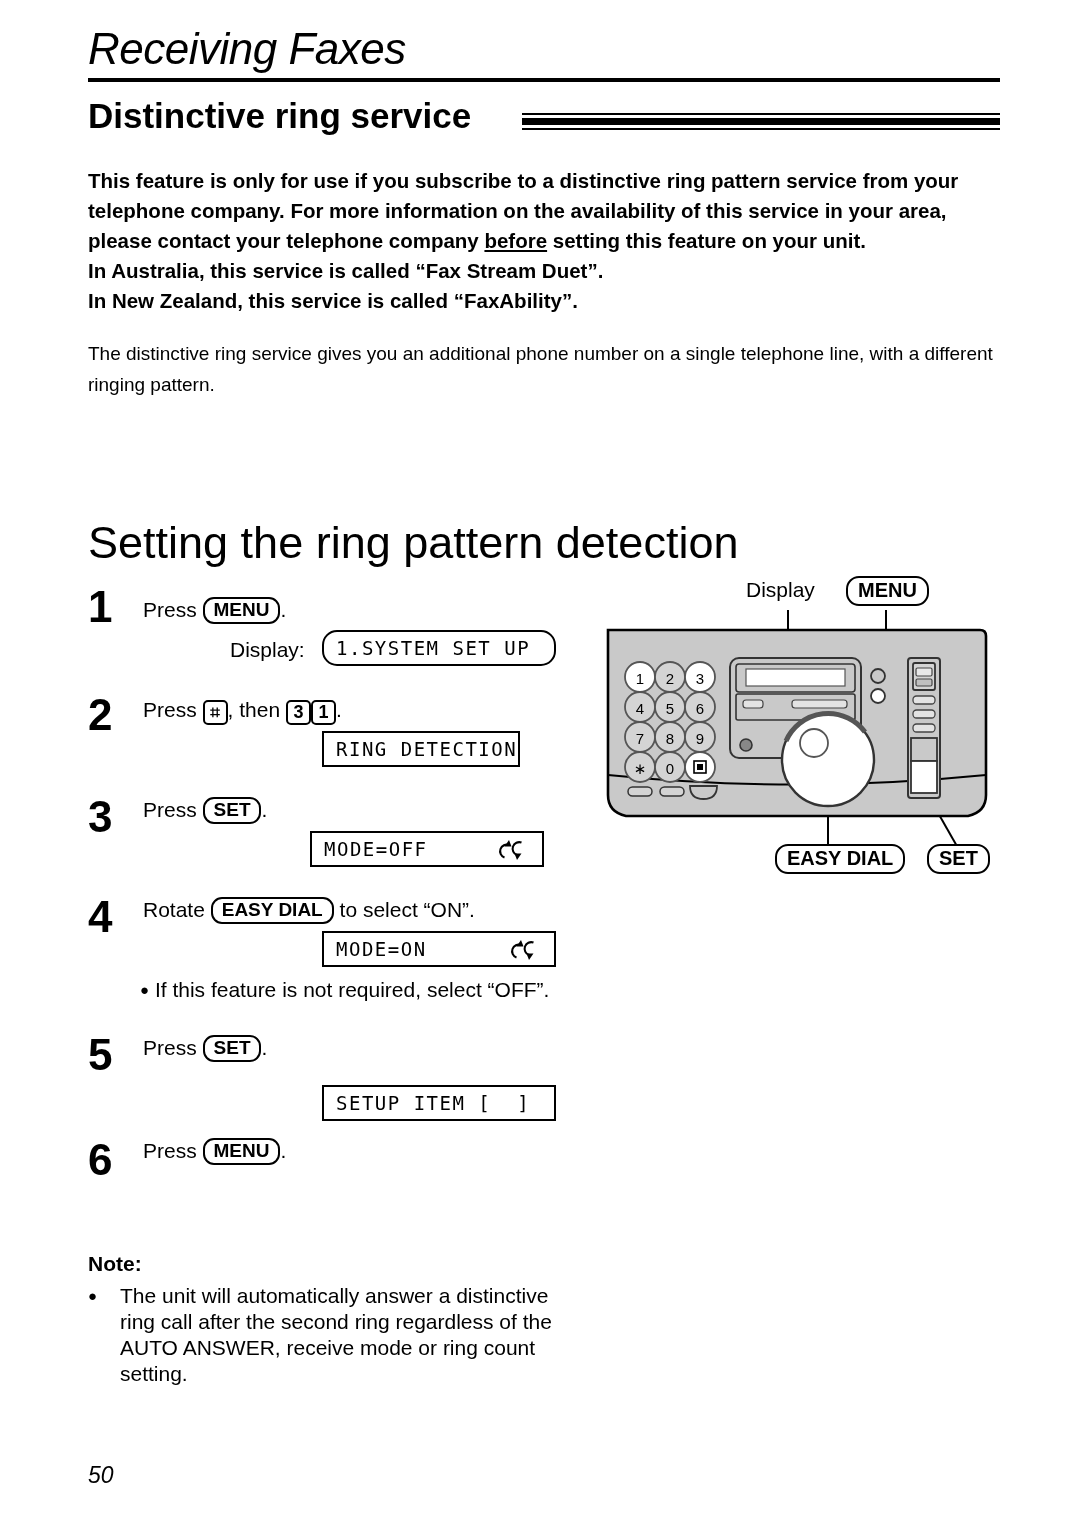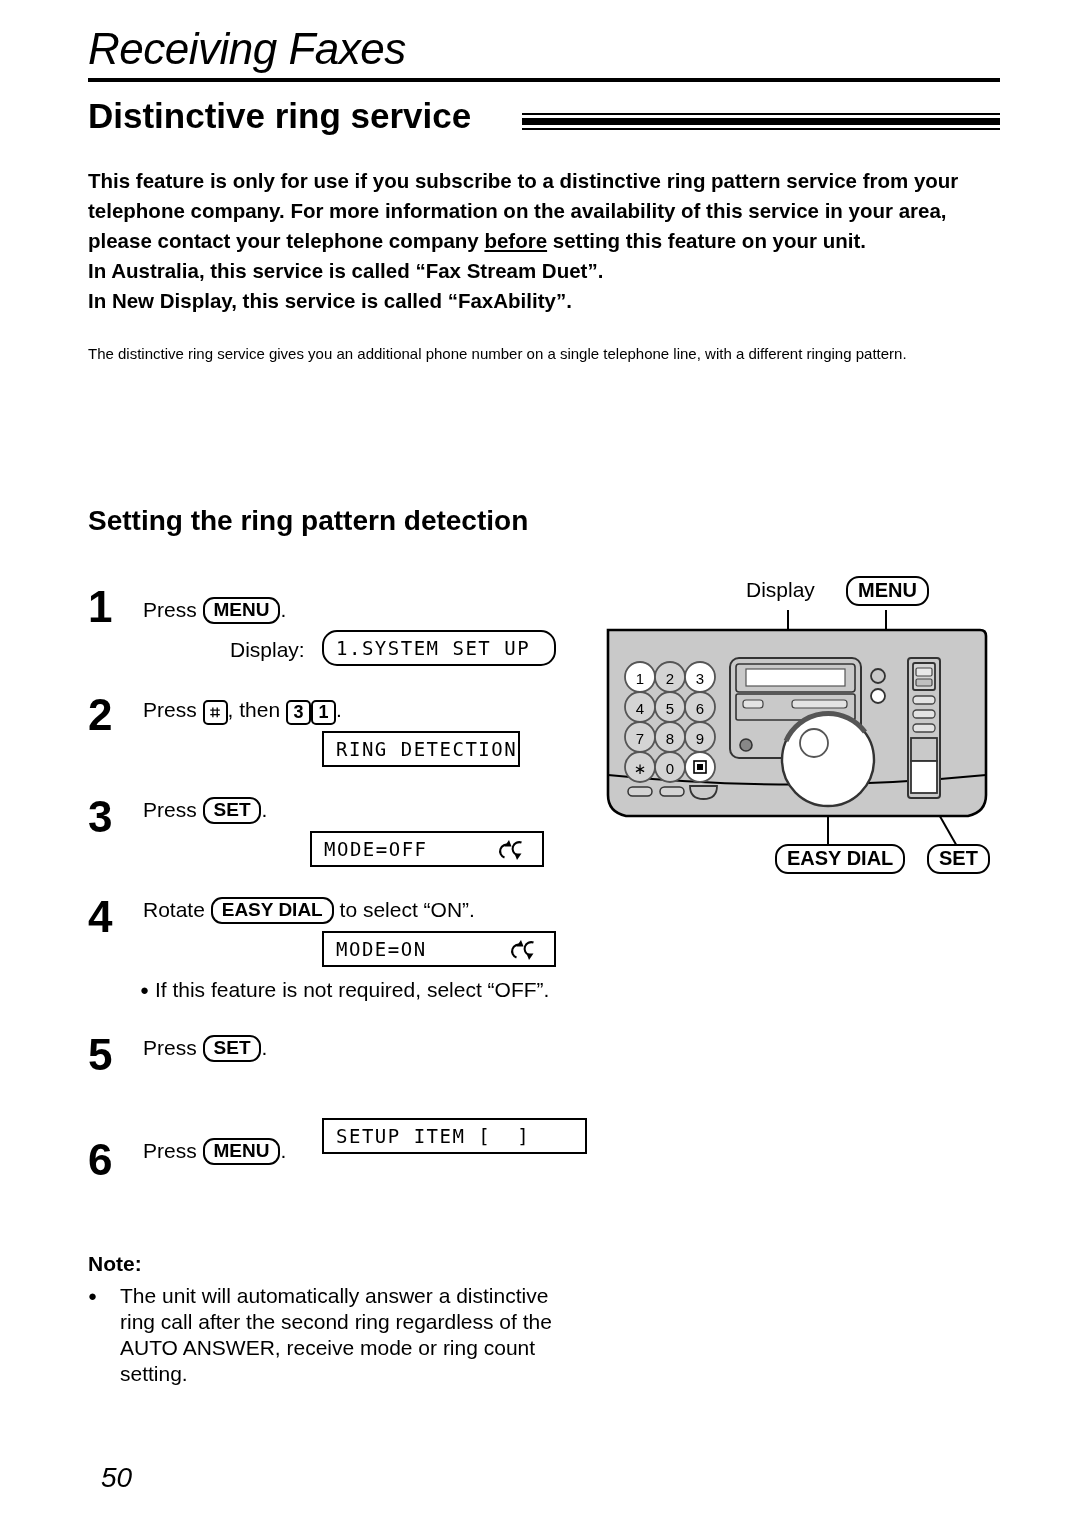--- a/index.html
+++ b/index.html
@@ -66,33 +66,33 @@
     line-height: 30px;
   }
   .intro u { text-decoration: underline; }
 
   
   .body-text {
     position: absolute;
     left: 88px;
     top: 338px;
     width: 906px;
-    font-size: 15px;
+    font-size: 19px;
     line-height: 31px;
   }
   .body-text p { margin: 0; }
   .body-text p + p { margin-top: 0px; }
 
   
   .sub-head {
     position: absolute;
     left: 88px;
-    top: 505px;
-    font-size: 28px;
-    font-weight: bold;
+    top: 517px;
+    font-size: 45px;
+    font-weight: normal;
     white-space: nowrap;
   }
 
   
   .steps { position: absolute; left: 0; top: 0; }
   .step-num {
     position: absolute;
     font-size: 44px;
     font-weight: bold;
     line-height: 1;
@@ -197,23 +197,23 @@
     font-size: 15px;
   }
   .note-body .ntext {
     display: block;
     margin-left: 32px;
   }
 
   
   .page-num {
     position: absolute;
-    left: 101px;
+    left: 88px;
     top: 1462px;
-    font-size: 28px;
+    font-size: 23px;
     font-style: italic;
   }
 
   
   .fax-fig {
     position: absolute;
     left: 600px;
     top: 580px;
     width: 420px;
     height: 300px;
@@ -248,21 +248,21 @@
   <div class="r-thick"></div>
   <div class="r-gap"></div>
   <div class="r-thin"></div>
 </div>
 
 <div class="intro">
   <span>This feature is only for use if you subscribe to a distinctive ring pattern service from your</span>
   <span>telephone company. For more information on the availability of this service in your area,</span>
   <span>please contact your telephone company </span><u>before</u><span> setting this feature on your unit.</span><br>
   <span>In Australia, this service is called “Fax Stream Duet”.</span><br>
-  <span>In New Display, this service is called “FaxAbility”.</span>
+  <span>In New Zealand, this service is called “FaxAbility”.</span>
 </div>
 
 <div class="body-text">
   <p>The distinctive ring service gives you an additional phone number on a single telephone line, with a different ringing pattern.</p>
 </div>
 
 <div class="sub-head">Setting the ring pattern detection</div>
 
 <div class="steps">
 
@@ -319,21 +319,21 @@
   <div class="bullet-line" style="left:140px; top:978px;">
     <span class="bp">●</span>
     <span>If this feature is not required, select “OFF”.</span>
   </div>
 
   <div class="step-num" style="left:88px; top:1033px;">5</div>
   <div class="step-text" style="left:143px; top:1035px;">
     <span>Press</span>
     <span class="keybadge">SET</span><span>.</span>
   </div>
-  <div class="lcd" style="left:322px; top:1118px; width:265px;">
+  <div class="lcd" style="left:322px; top:1085px; width:234px;">
     <span class="lcd-text">SETUP ITEM [  ]</span>
   </div>
 
   <div class="step-num" style="left:88px; top:1138px;">6</div>
   <div class="step-text" style="left:143px; top:1138px;">
     <span>Press</span>
     <span class="keybadge">MENU</span><span>.</span>
   </div>
 
 </div>

